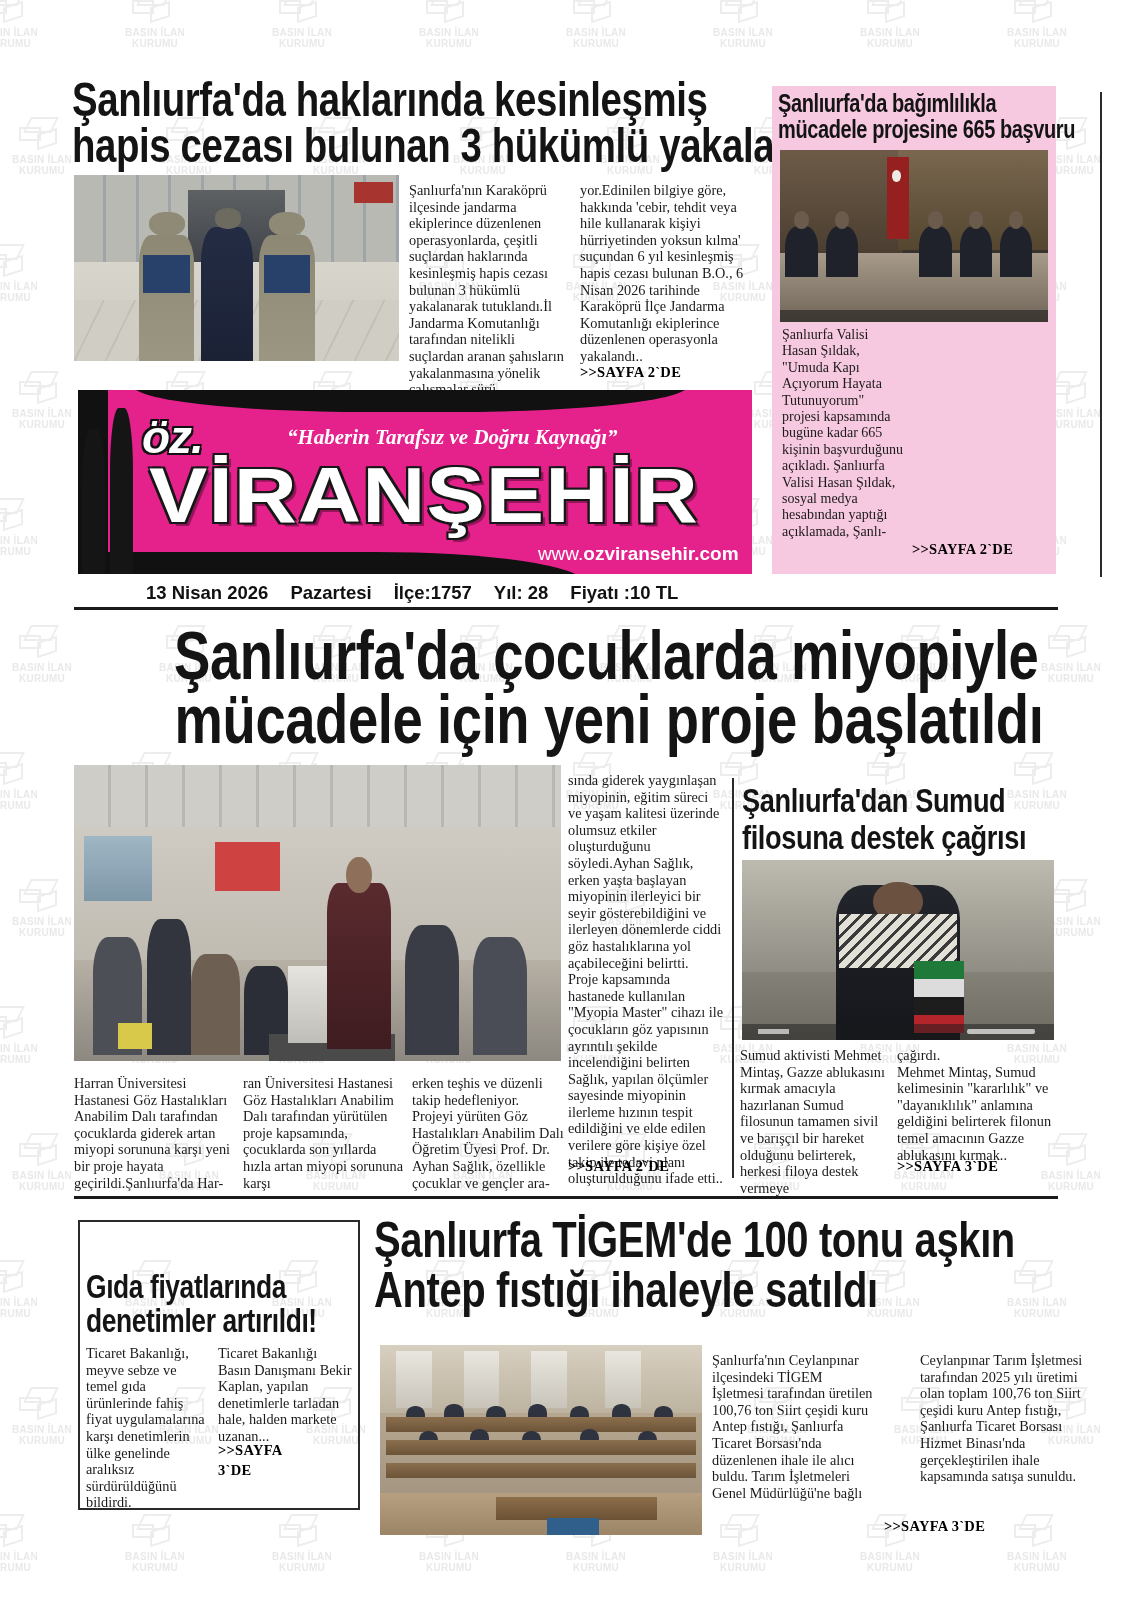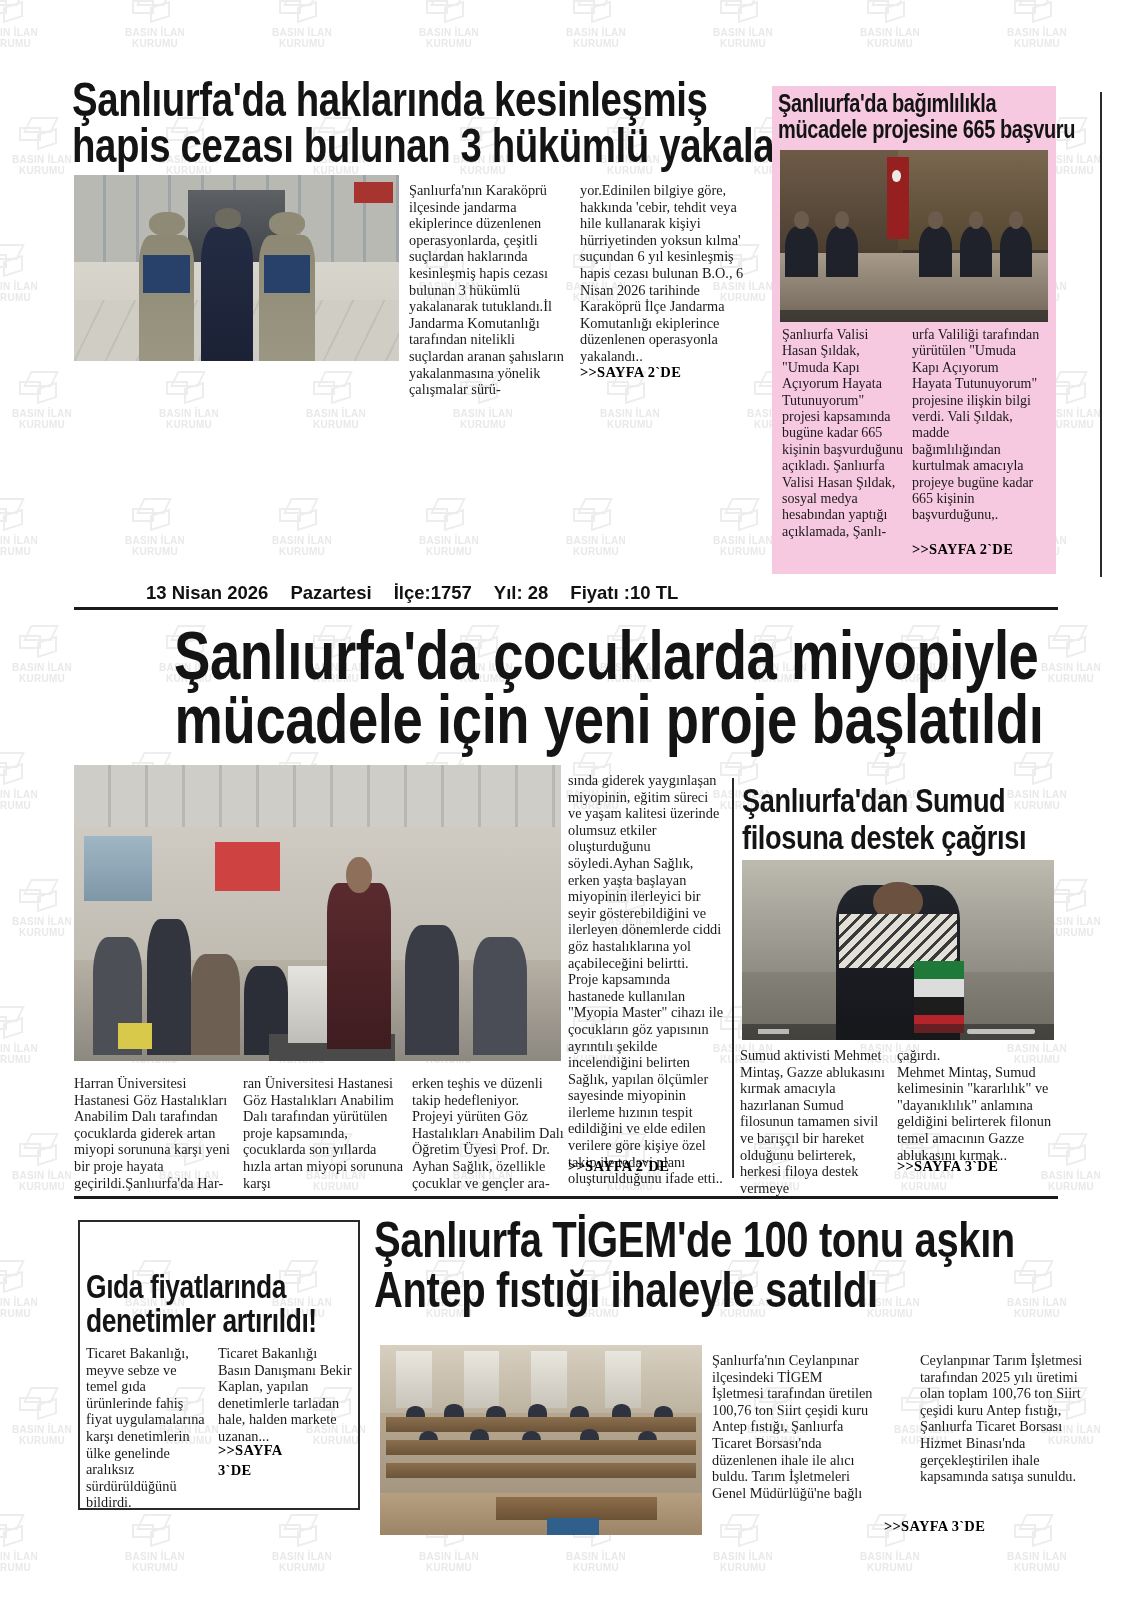--- a/index.html
+++ b/index.html
@@ -784,25 +784,37 @@
     <span class="lay tbl"></span>
     <span class="lay ppl q1"></span>
       <span class="lay ppl q2"></span>
       <span class="lay ppl q3"></span>
     <span class="lay ppl q4"></span>
       <span class="lay ppl q5"></span>
     <span class="lay bar"></span>
   </div>
 
   <div class="blk body-col" style="left:782px; top:327px; width:122px; z-index:3; font-size:14px; line-height:16.4px;">Şanlıurfa Valisi Hasan Şıldak, "Umuda Kapı Açıyorum Hayata Tutunuyorum" projesi kapsamında bugüne kadar 665 kişinin başvurduğunu açıkladı. Şanlıurfa Valisi Hasan Şıldak, sosyal medya hesabından yaptığı açıklamada, Şanlı-</div>
-  <div class="blk body-col" style="left:912px; top:327px; width:128px; z-index:3; font-size:14px; line-height:16.4px;">urfa Valiliği tarafından yürütülen "Umuda Kapı Açıyorum Hayata Tutunuyorum" projesine ilişkin bilgi verdi. Vali Şıldak, madde bağımlılığından kurtulmak amacıyla projeye bugüne kadar 665 kişinin başvurduğunu,.</div>
   <div class="blk more" style="left:912px; top:541px; z-index:3;">&gt;&gt;SAYFA 2`DE</div>
 
   <div class="rule" style="left:1100px; top:92px; width:2px; height:485px; background:#2a2a2a;"></div>
 
+  <div id="masthead" style="left:78px; top:390px; width:674px; height:184px;">
+    <div id="mh-pink"></div>
+    <div id="mh-minarets">
+      <span class="m1"></span>
+        <span class="m2"></span>
+    </div>
+    <div id="mh-oz">öz.</div>
+    <div id="mh-slogan">“Haberin Tarafsız ve Doğru Kaynağı”</div>
+    <div id="mh-name">VİRANŞEHİR</div>
+    <div id="mh-site">
+      <span>www.</span><b>ozviransehir.com</b>
+    </div>
+  </div>
 
   <div id="dateline" style="left:146px; top:582px;">
     <span>13 Nisan  2026</span><span>Pazartesi</span><span>İlçe:1757</span><span>Yıl:  28</span><span style="margin-right:12px;">Fiyatı :10 TL</span>
   </div>
   <div class="rule" style="left:74px; top:607px; width:984px; height:3px;"></div>
 
   <div class="blk" style="left:66px; top:624px; width:1010px; text-align:center;">
     <div class="hl ctr" style="font-size:68px; line-height:62px; display:inline-block;">Şanlıurfa'da çocuklarda miyopiyle</div>
     <div class="hl ctr" style="font-size:68px; line-height:66px; display:inline-block;">mücadele için yeni proje başlatıldı</div>
   </div>

